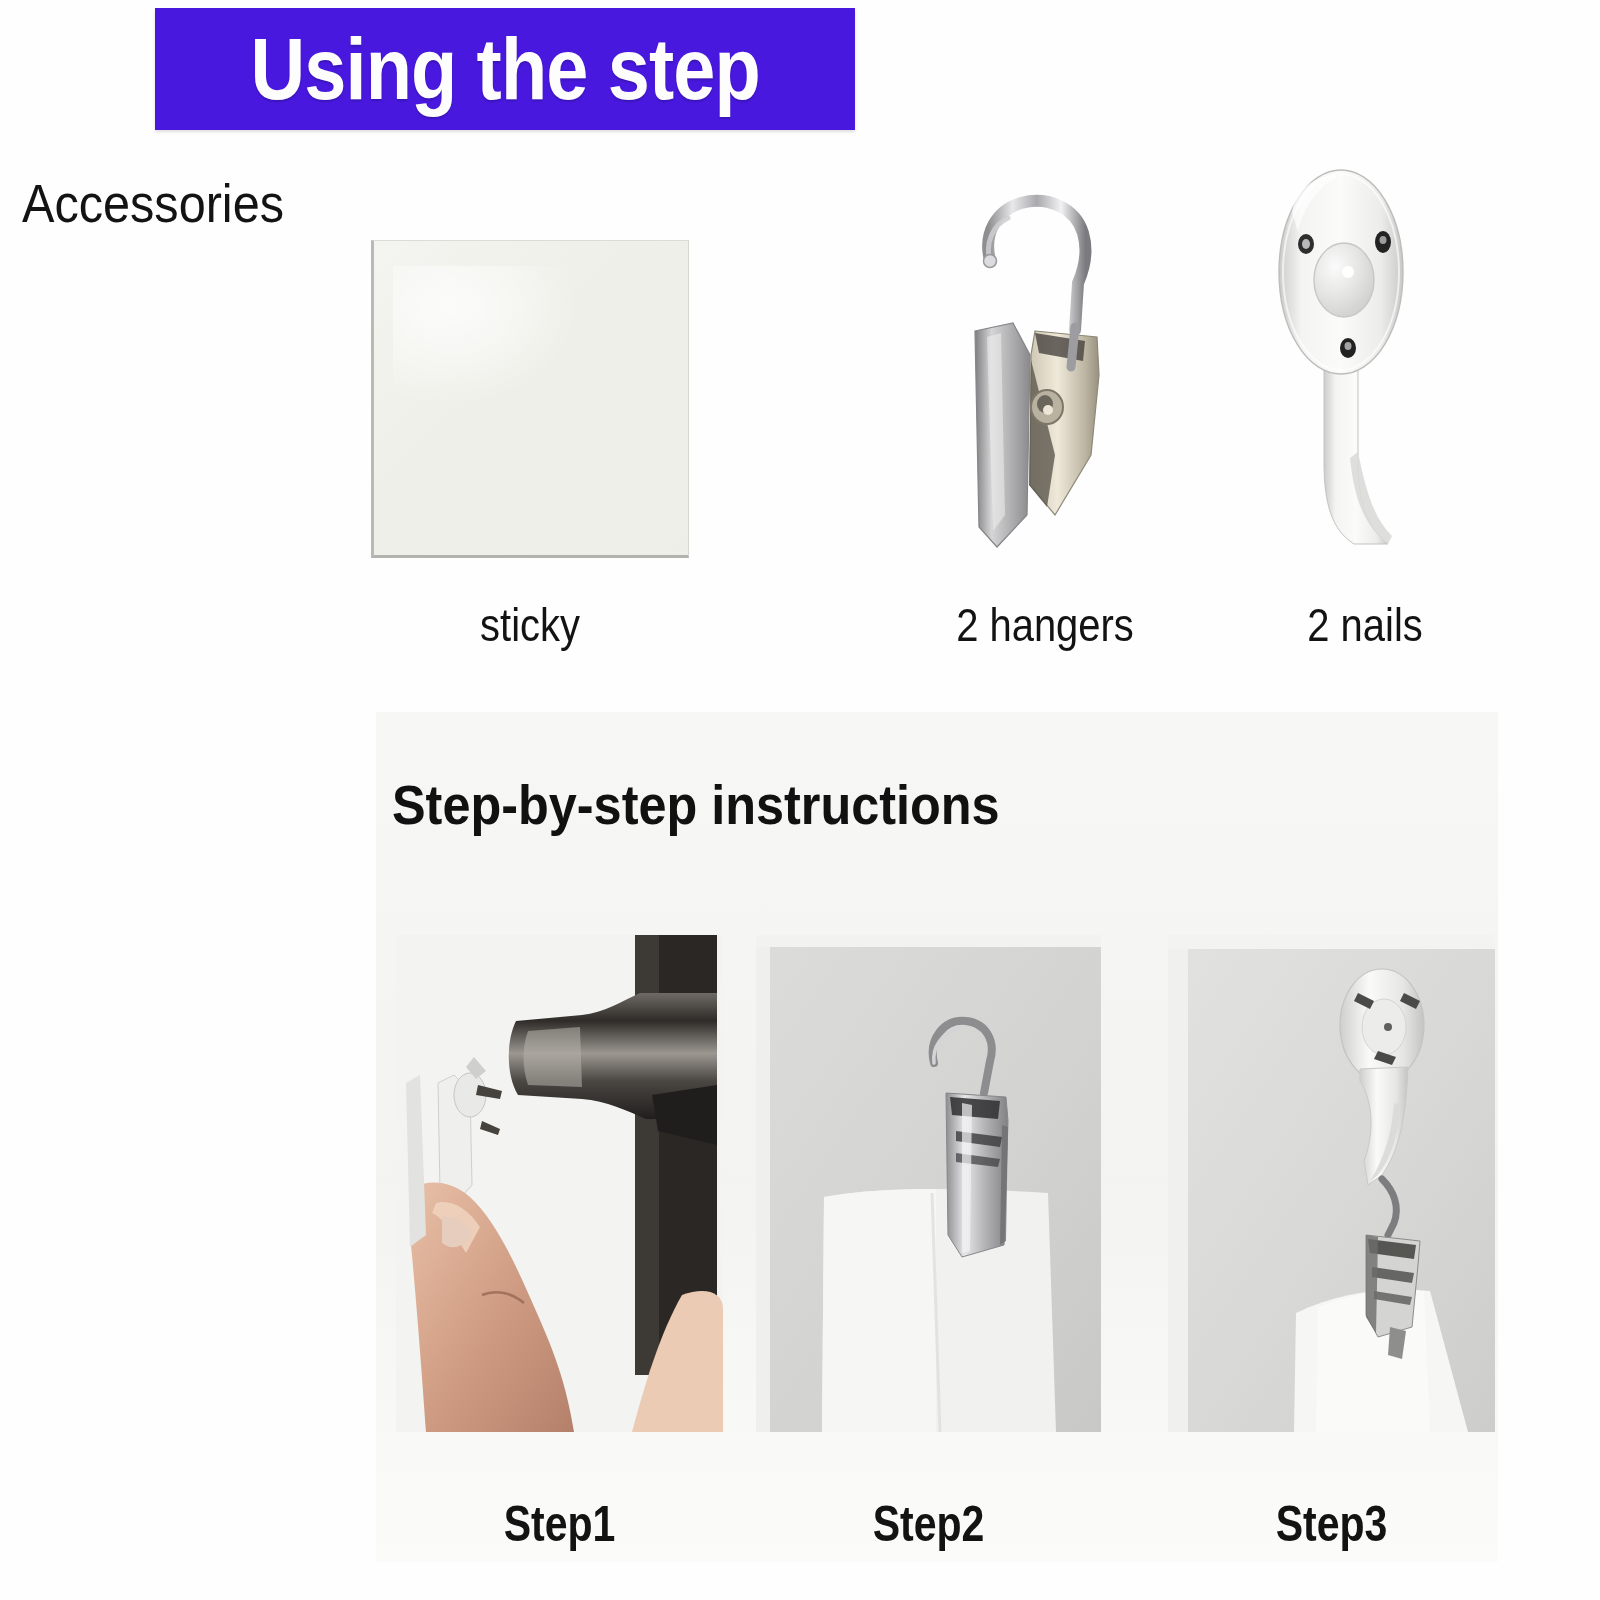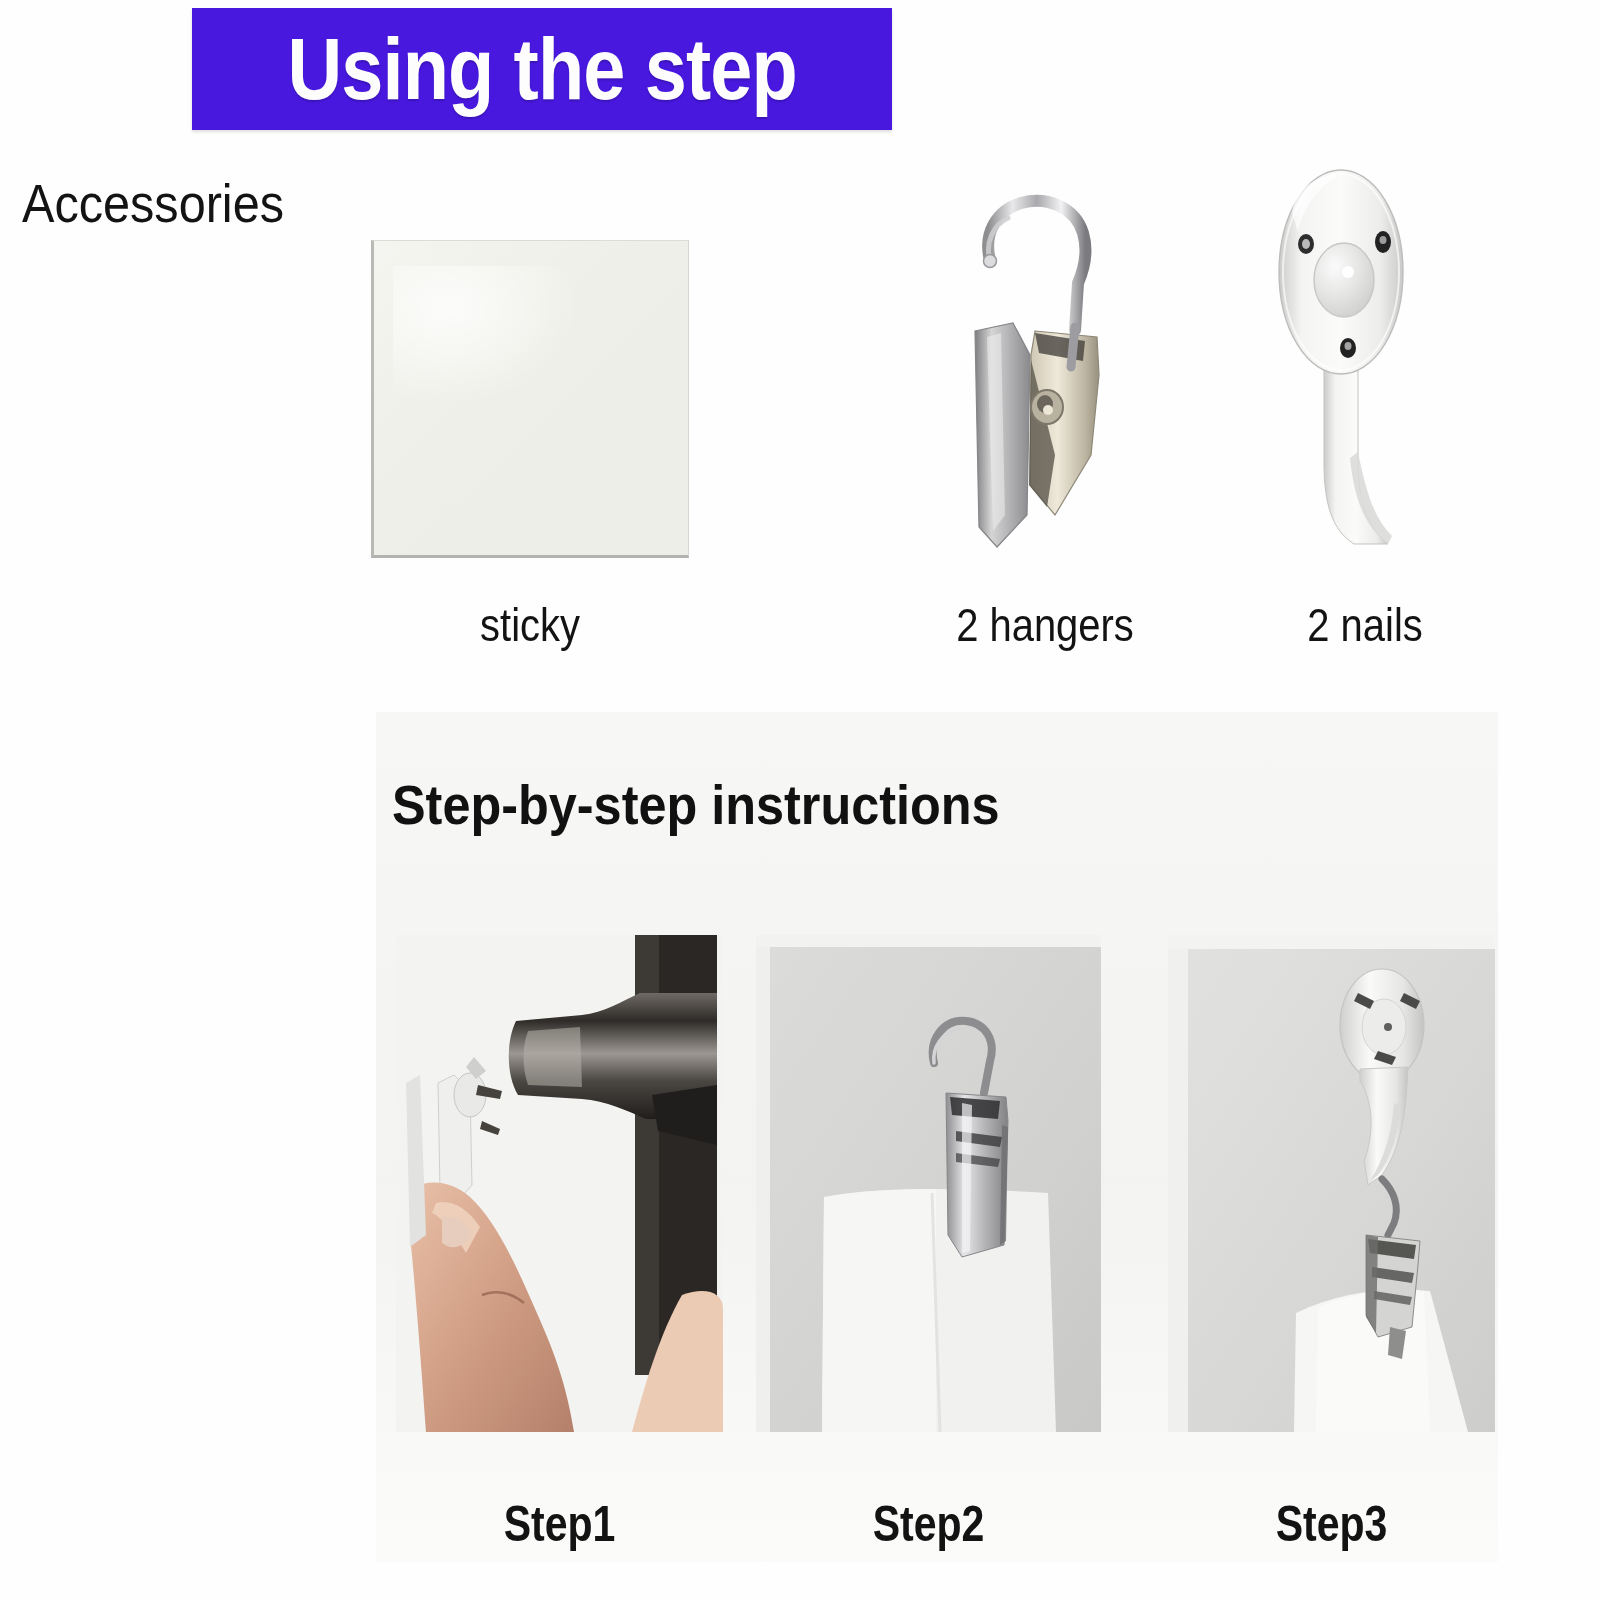--- a/index.html
+++ b/index.html
@@ -16,21 +16,20 @@
   }
 
   
   #title-banner {
     position: absolute;
     left: 155px; top: 8px;
     width: 700px; height: 122px;
     background: #4818df;
     display: flex; align-items: center; justify-content: center;
     box-shadow: 0 2px 3px rgba(0,0,0,0.13);
-    margin-left: 37px;
   }
   #title-text {
     color: #fdfdfd;
     font-size: 88px;
     font-weight: 700;
     letter-spacing: -1px;
     transform: scaleX(0.86);
     white-space: nowrap;
     line-height: 1;
     text-shadow: 0 2px 2px rgba(0,0,0,0.18);

